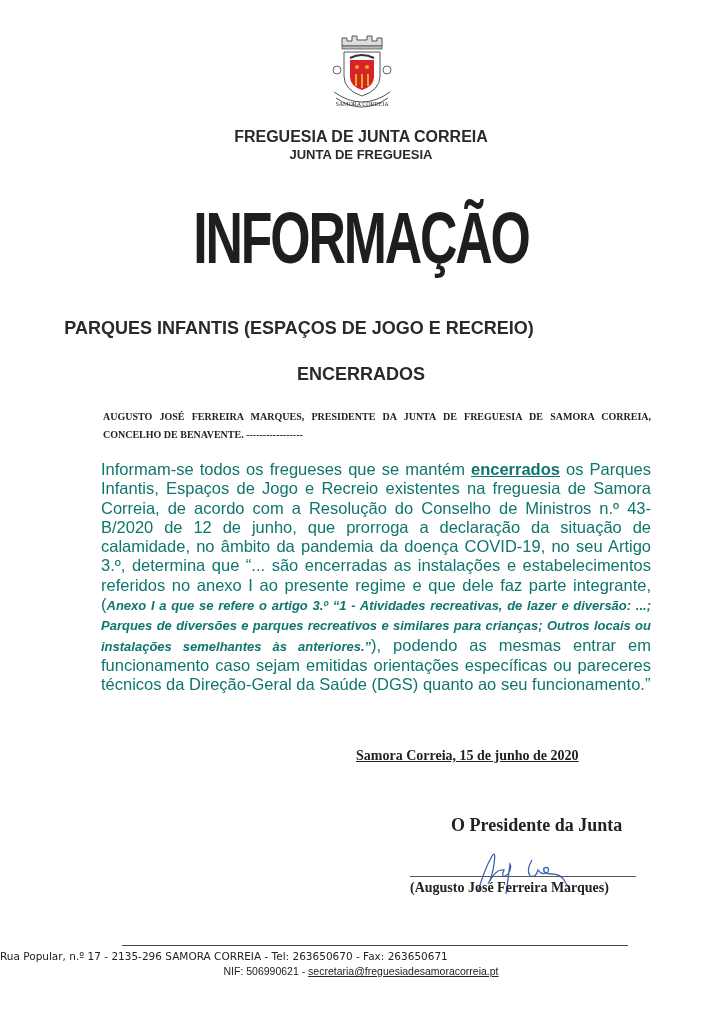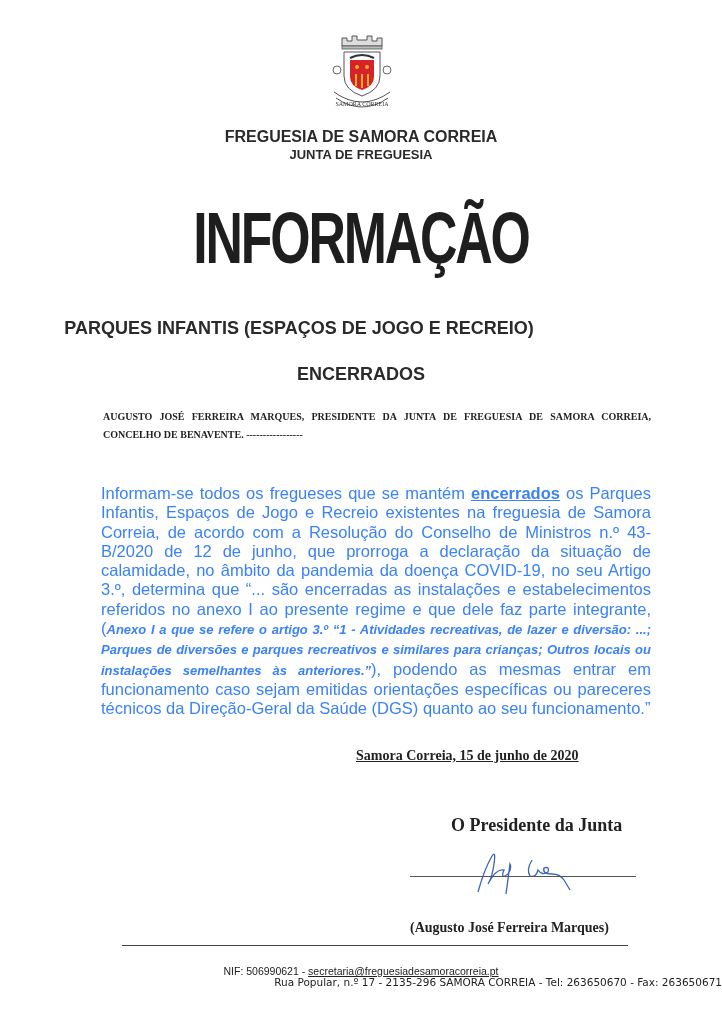--- a/index.html
+++ b/index.html
@@ -16,34 +16,34 @@
     font-weight: bold; font-size: 72px; color: #1e1e1e; letter-spacing: -3px;
     transform: scaleX(0.72); transform-origin: center; line-height: 100px; }
   .subtitle { position: absolute; left: 0; width: 598px; top: 318px; text-align: center;
     font-weight: bold; font-size: 18px; color: #2a2a2a; }
   .subtitle2 { position: absolute; left: 0; width: 722px; top: 364px; text-align: center;
     font-weight: bold; font-size: 18px; color: #2a2a2a; }
   .preamble { position: absolute; left: 103px; width: 548px; top: 408px;
     font-family: "Liberation Serif", serif; font-weight: bold; font-size: 10px; line-height: 18px;
     text-align: justify; color: #222; }
   .body { position: absolute; left: 101px; width: 550px; top: 460px;
-    font-size: 16.5px; line-height: 19.3px; text-align: justify; color: #3b82f6; margin-top: 24px; }
+    font-size: 16.5px; line-height: 19.3px; text-align: justify; color: #0f766e; }
   .body b.u { text-decoration: underline; }
   .body .annex { font-style: italic; font-weight: bold; font-size: 13px; }
   .date { position: absolute; left: 356px; top: 748px; font-family: "Liberation Serif", serif;
     font-weight: bold; font-size: 14px; color: #222; text-decoration: underline; }
   .role { position: absolute; left: 451px; top: 815px; font-family: "Liberation Serif", serif;
     font-weight: bold; font-size: 18px; color: #222; }
   .sig-line { position: absolute; left: 410px; top: 876px; width: 226px; height: 1px; background: #555; }
   .signature { position: absolute; left: 470px; top: 840px; width: 120px; height: 60px; }
   .signer { position: absolute; left: 410px; top: 880px; font-family: "Liberation Serif", serif;
-    font-weight: bold; font-size: 14px; color: #222; margin-top: 40px; }
+    font-weight: bold; font-size: 14px; color: #222; }
   .footer-line { position: absolute; left: 122px; top: 945px; width: 506px; height: 1px; background: #444; }
-  .footer1 { position: absolute; left: 0; width: 722px; top: 950px; text-align: right;
-    font-family: "DejaVu Sans", sans-serif; font-size: 10.5px; color: #222; margin-top: 26px; }
+  .footer1 { position: absolute; left: 0; width: 722px; top: 950px; text-align: left;
+    font-family: "DejaVu Sans", sans-serif; font-size: 10.5px; color: #222; }
   .footer2 { position: absolute; left: 0; width: 722px; top: 965px; text-align: center;
     font-family: Liberation Sans, sans-serif; font-size: 10.5px; color: #222; }
   .footer2 a { color: #222; text-decoration: underline; }
 </style>
 </head>
 <body>
 
 <svg class="crest" viewBox="0 0 68 80">
 
   <path d="M14 16 L14 8 L19 8 L19 11 L24 11 L24 6 L29 6 L29 10 L39 10 L39 6 L44 6 L44 11 L49 11 L49 8 L54 8 L54 16 Z" fill="#ddd" stroke="#555" stroke-width="1"></path>
@@ -61,21 +61,21 @@
   <rect x="33" y="44" width="2" height="14" fill="#e8b020"></rect>
   <rect x="39" y="44" width="2" height="12" fill="#e8b020"></rect>
   <circle cx="29" cy="37" r="2" fill="#e8b020"></circle>
   <circle cx="39" cy="37" r="2" fill="#e8b020"></circle>
 
   <path d="M6 62 Q34 82 62 62" fill="none" stroke="#555" stroke-width="1"></path>
   <path d="M8 68 Q34 86 60 68" fill="none" stroke="#555" stroke-width="1"></path>
   <text x="34" y="76" font-size="6" text-anchor="middle" fill="#333" font-family="Liberation Serif, serif">SAMORA CORREIA</text>
 </svg>
 
-<div class="org-name">FREGUESIA DE SAMORA CORREIA</div>
+<div class="org-name">FREGUESIA DE JUNTA CORREIA</div>
 <div class="org-sub">JUNTA DE FREGUESIA</div>
 
 <div class="big-title">INFORMAÇÃO</div>
 
 <div class="subtitle">PARQUES INFANTIS (ESPAÇOS DE JOGO E RECREIO)</div>
 <div class="subtitle2">ENCERRADOS</div>
 
 <div class="preamble">AUGUSTO JOSÉ FERREIRA MARQUES, PRESIDENTE DA JUNTA DE FREGUESIA DE SAMORA CORREIA, CONCELHO DE BENAVENTE. -----------------</div>
 
 <div class="body"><span>Informam-se todos os fregueses que se mantém </span><b class="u">encerrados</b><span> os Parques Infantis, Espaços de Jogo e Recreio existentes na freguesia de Samora Correia, de acordo com a Resolução do Conselho de Ministros n.º 43-B/2020 de 12 de junho, que prorroga a declaração da situação de calamidade, no âmbito da pandemia da doença COVID-19, no seu Artigo 3.º, determina que “... são encerradas as instalações e estabelecimentos referidos no anexo I ao presente regime e que dele faz parte integrante, (</span><span class="annex">Anexo I a que se refere o artigo 3.º “1 - Atividades recreativas, de lazer e diversão: ...; Parques de diversões e parques recreativos e similares para crianças; Outros locais ou instalações semelhantes às anteriores.”</span><span>),  podendo as mesmas entrar em funcionamento caso sejam emitidas orientações específicas ou pareceres técnicos da Direção-Geral da Saúde (DGS) quanto ao seu funcionamento.”</span></div>

